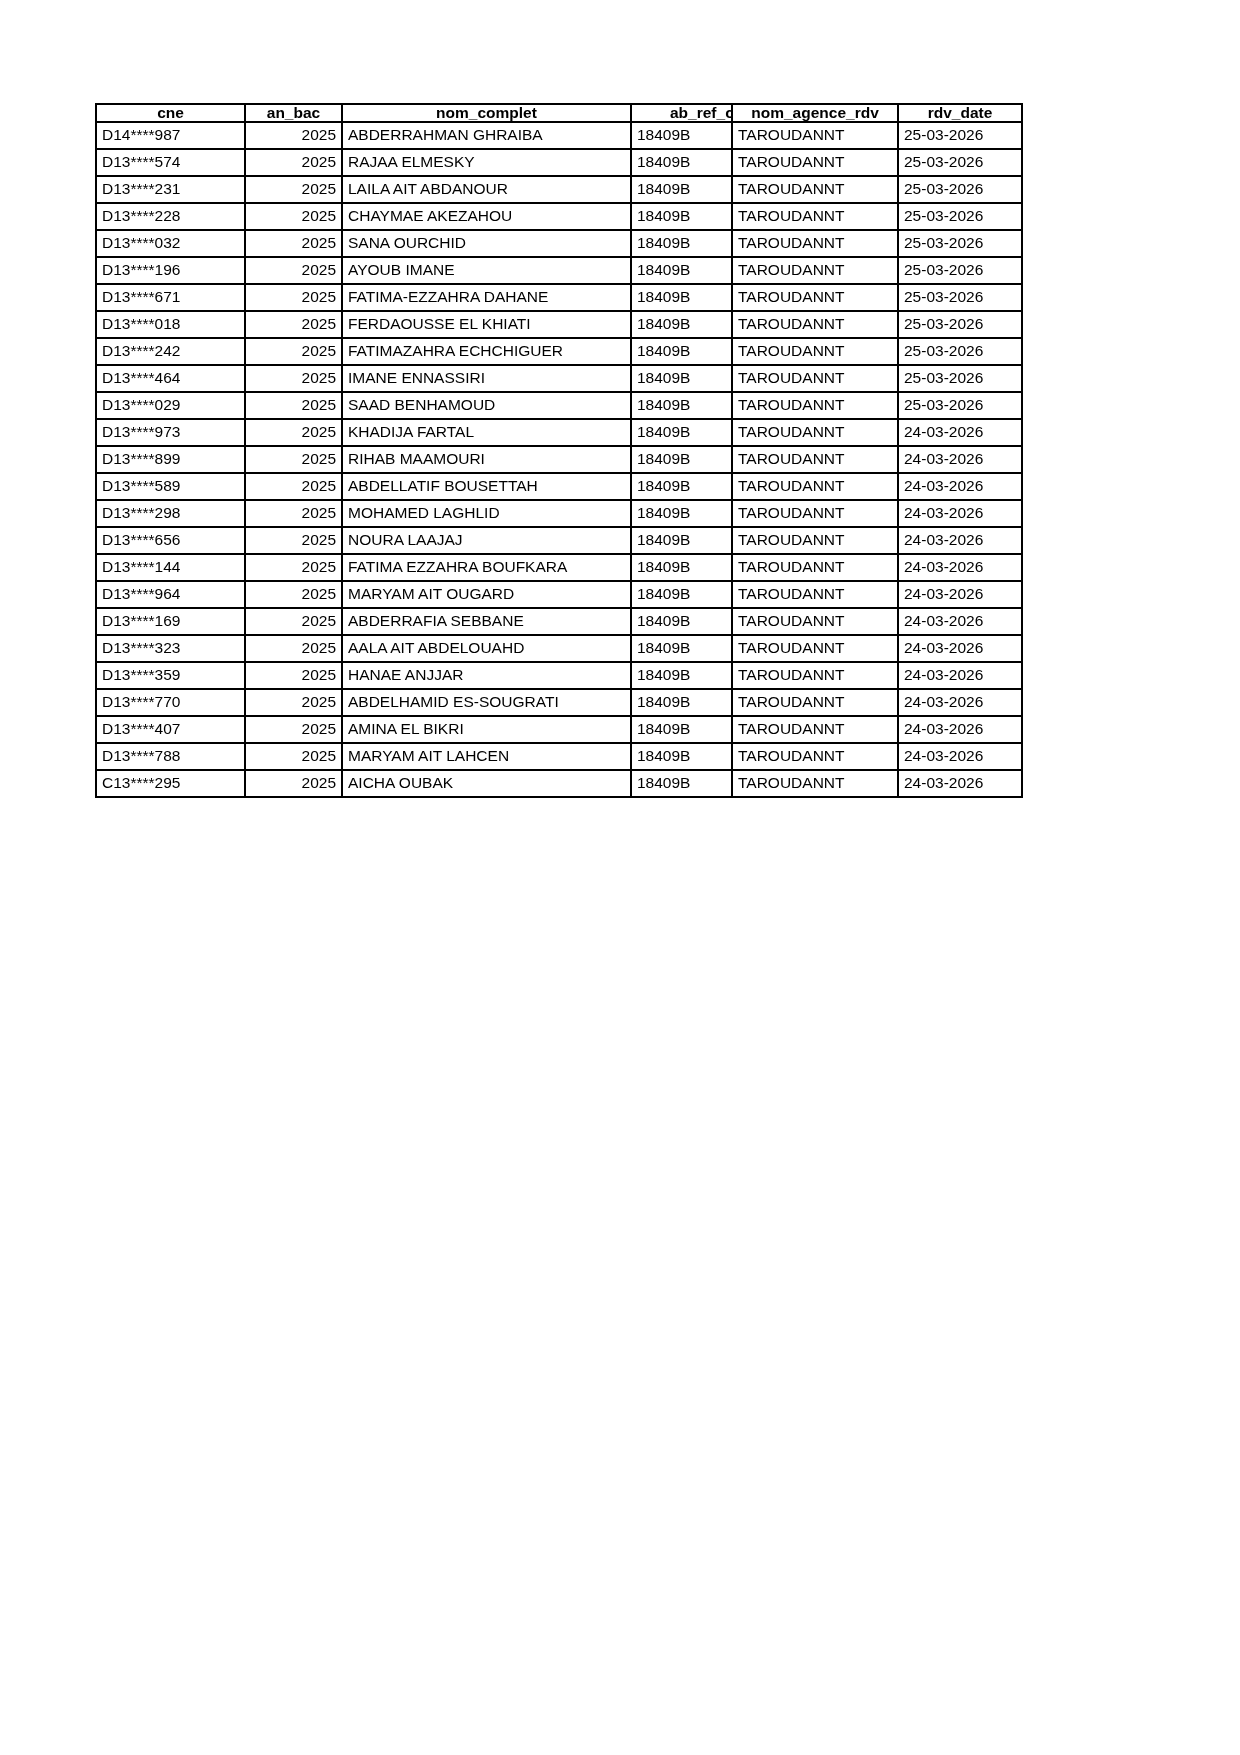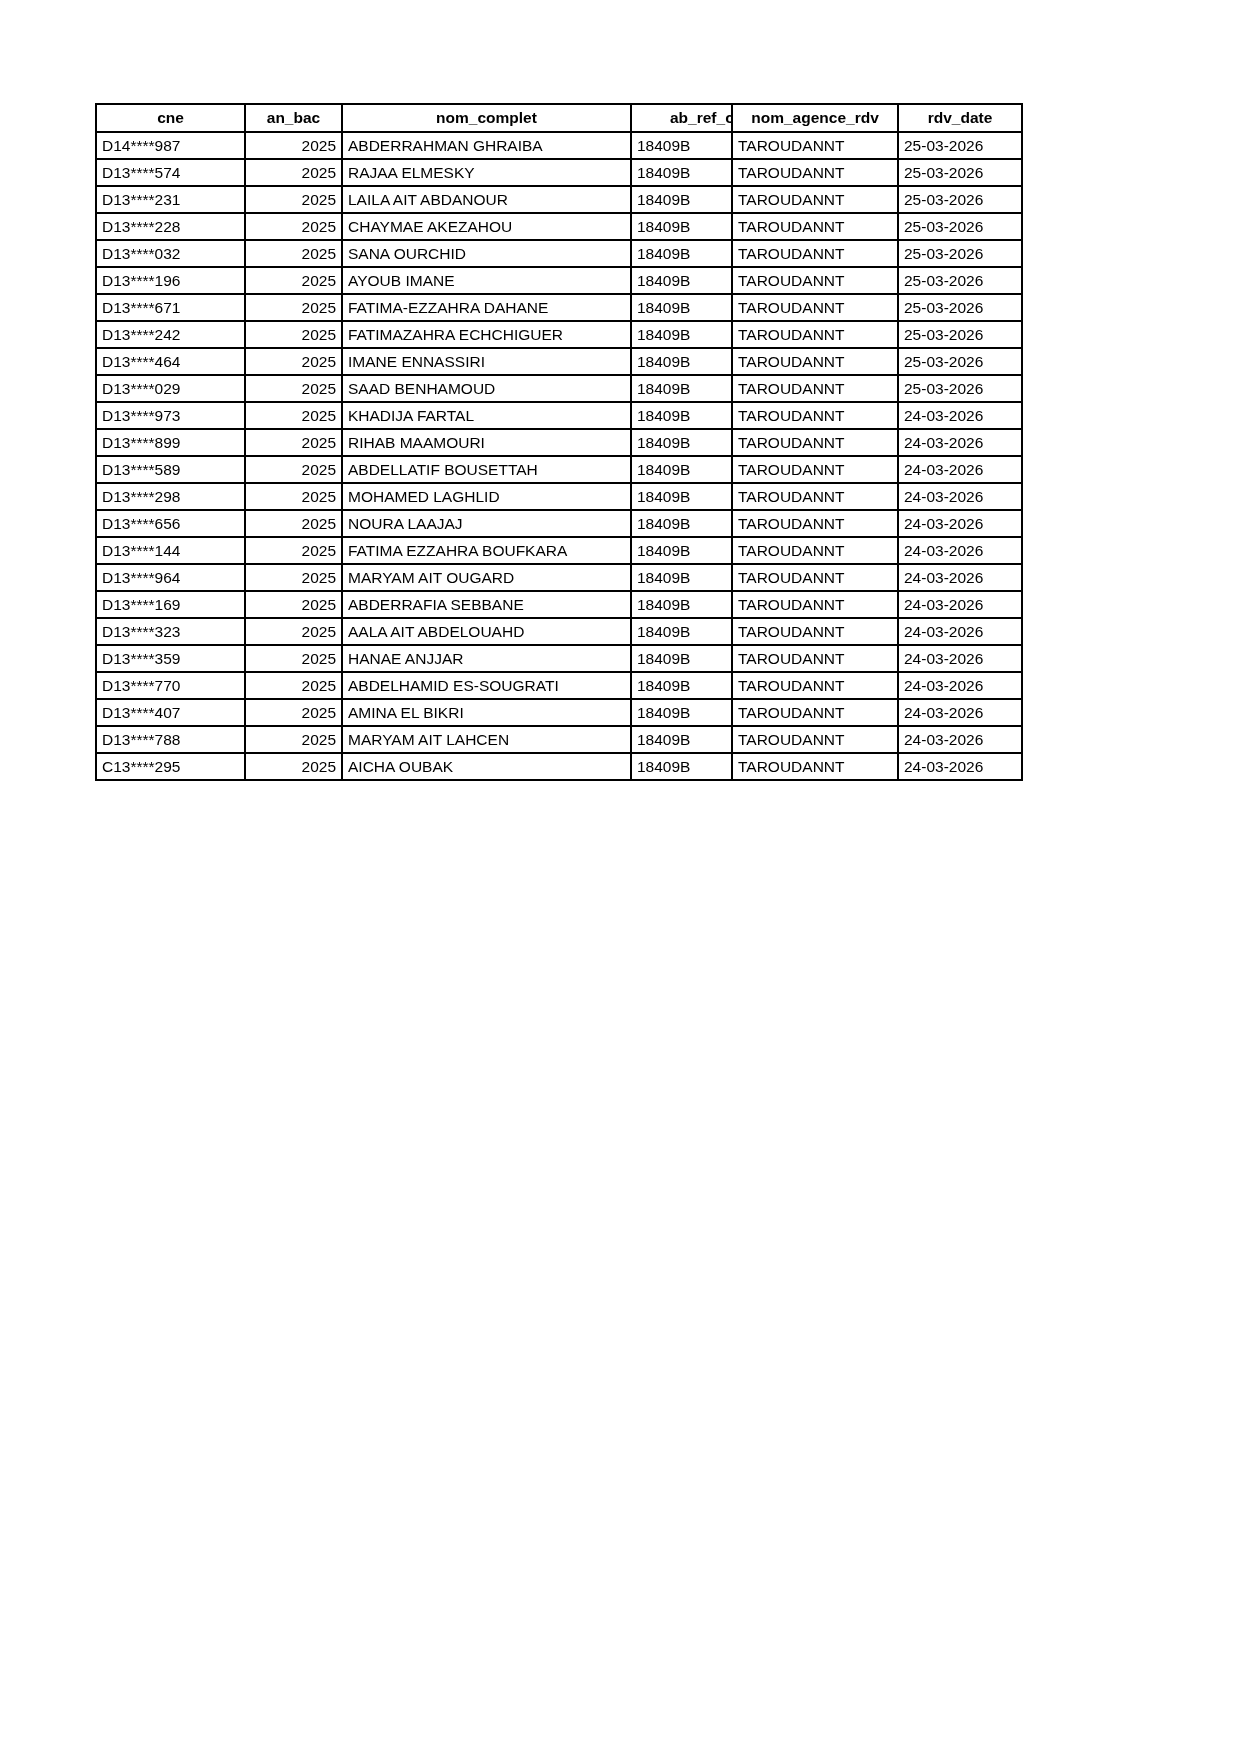--- a/index.html
+++ b/index.html
@@ -28,21 +28,21 @@
     border: 2px solid #000000;
     padding: 0 5px;
     overflow: hidden;
     white-space: nowrap;
     line-height: 1;
     box-sizing: border-box;
   }
   .sheet-table thead th {
     font-weight: bold;
     text-align: center;
-    height: 28px;
+    height: 17px;
   }
   .sheet-table thead th.clip-header {
     text-align: center;
     padding-right: 0;
     padding-left: 38px;
   }
   .sheet-table tbody td {
     height: 27px;
     font-weight: normal;
   }
@@ -123,20 +123,28 @@
     </tr>
       <tr>
       <td class="al">D13****671</td>
       <td class="ar">2025</td>
       <td class="al">FATIMA-EZZAHRA DAHANE</td>
       <td class="al">18409B</td>
       <td class="al">TAROUDANNT</td>
       <td class="al">25-03-2026</td>
     </tr>
       <tr>
+      <td class="al">D13****018</td>
+      <td class="ar">2025</td>
+      <td class="al">FERDAOUSSE EL KHIATI</td>
+      <td class="al">18409B</td>
+      <td class="al">TAROUDANNT</td>
+      <td class="al">25-03-2026</td>
+    </tr>
+      <tr>
       <td class="al">D13****242</td>
       <td class="ar">2025</td>
       <td class="al">FATIMAZAHRA ECHCHIGUER</td>
       <td class="al">18409B</td>
       <td class="al">TAROUDANNT</td>
       <td class="al">25-03-2026</td>
     </tr>
       <tr>
       <td class="al">D13****464</td>
       <td class="ar">2025</td>

